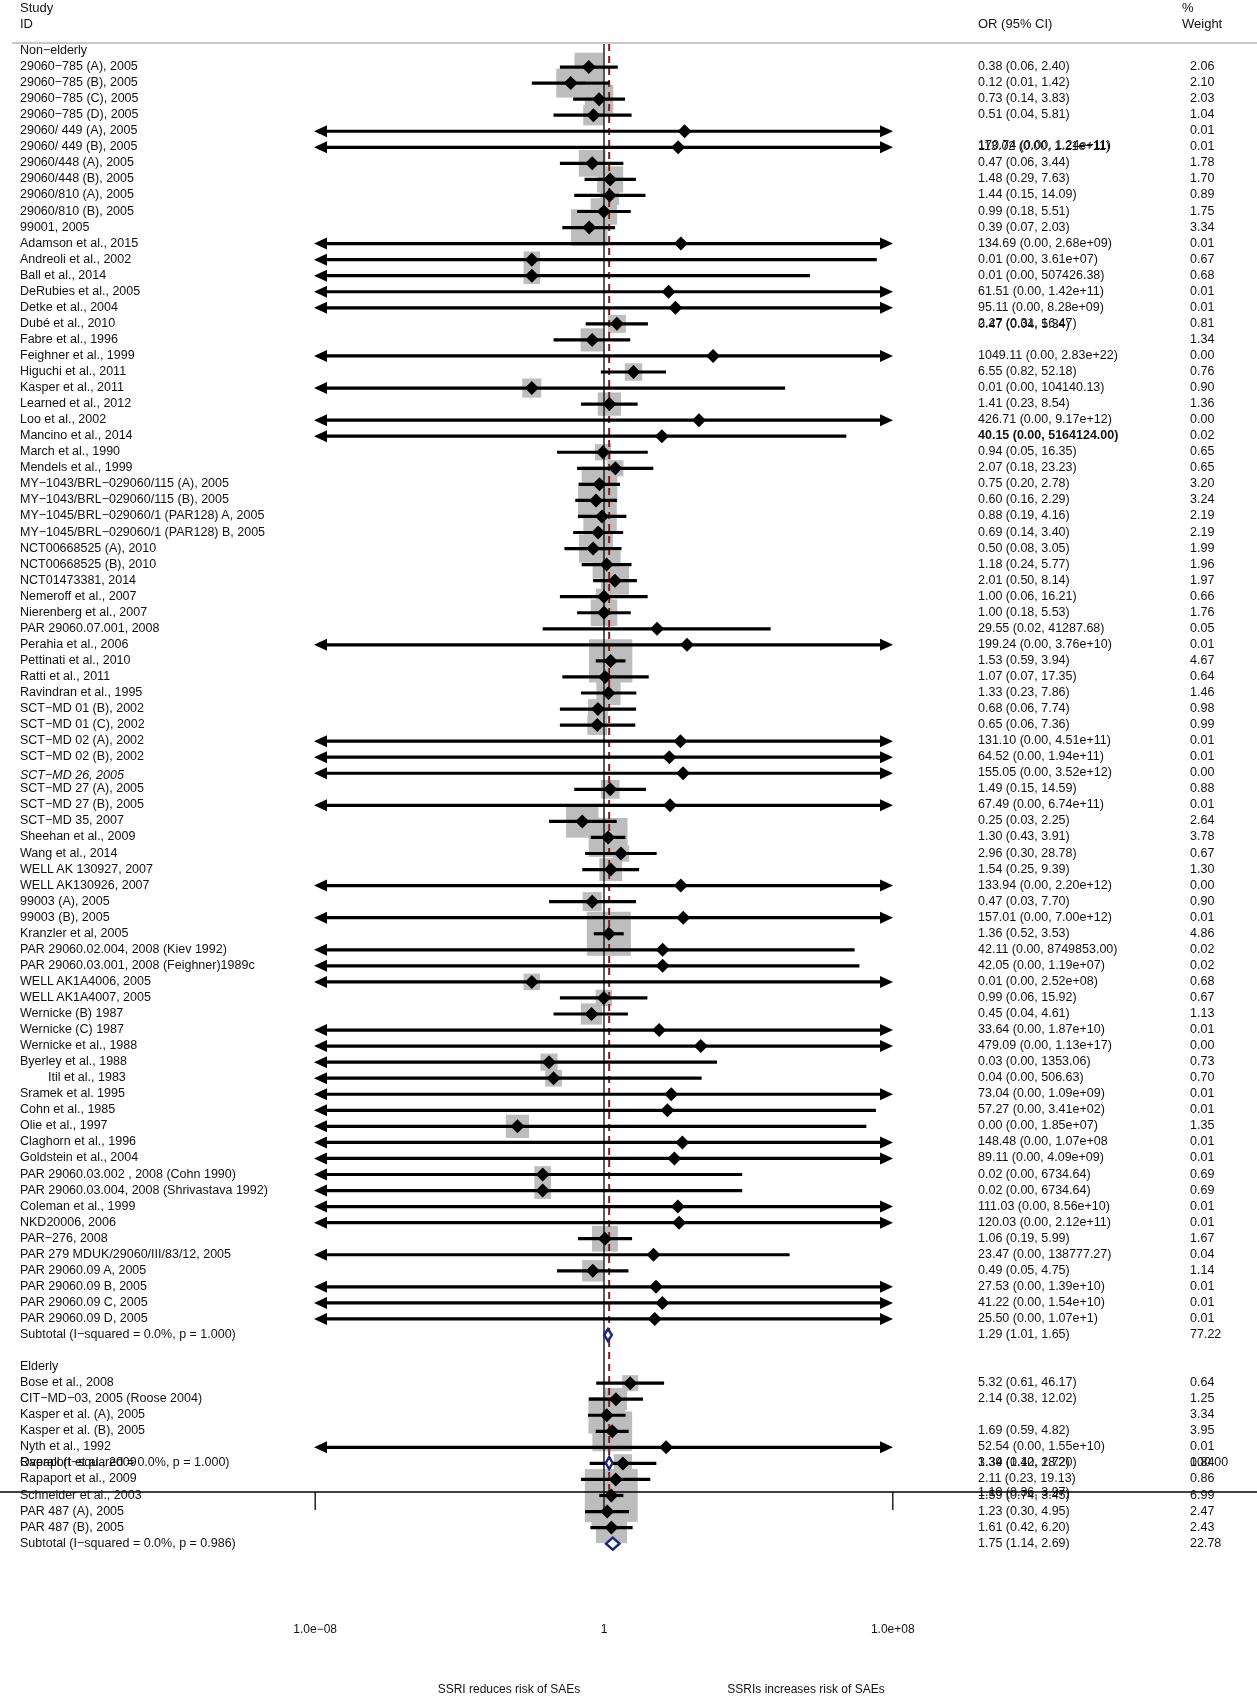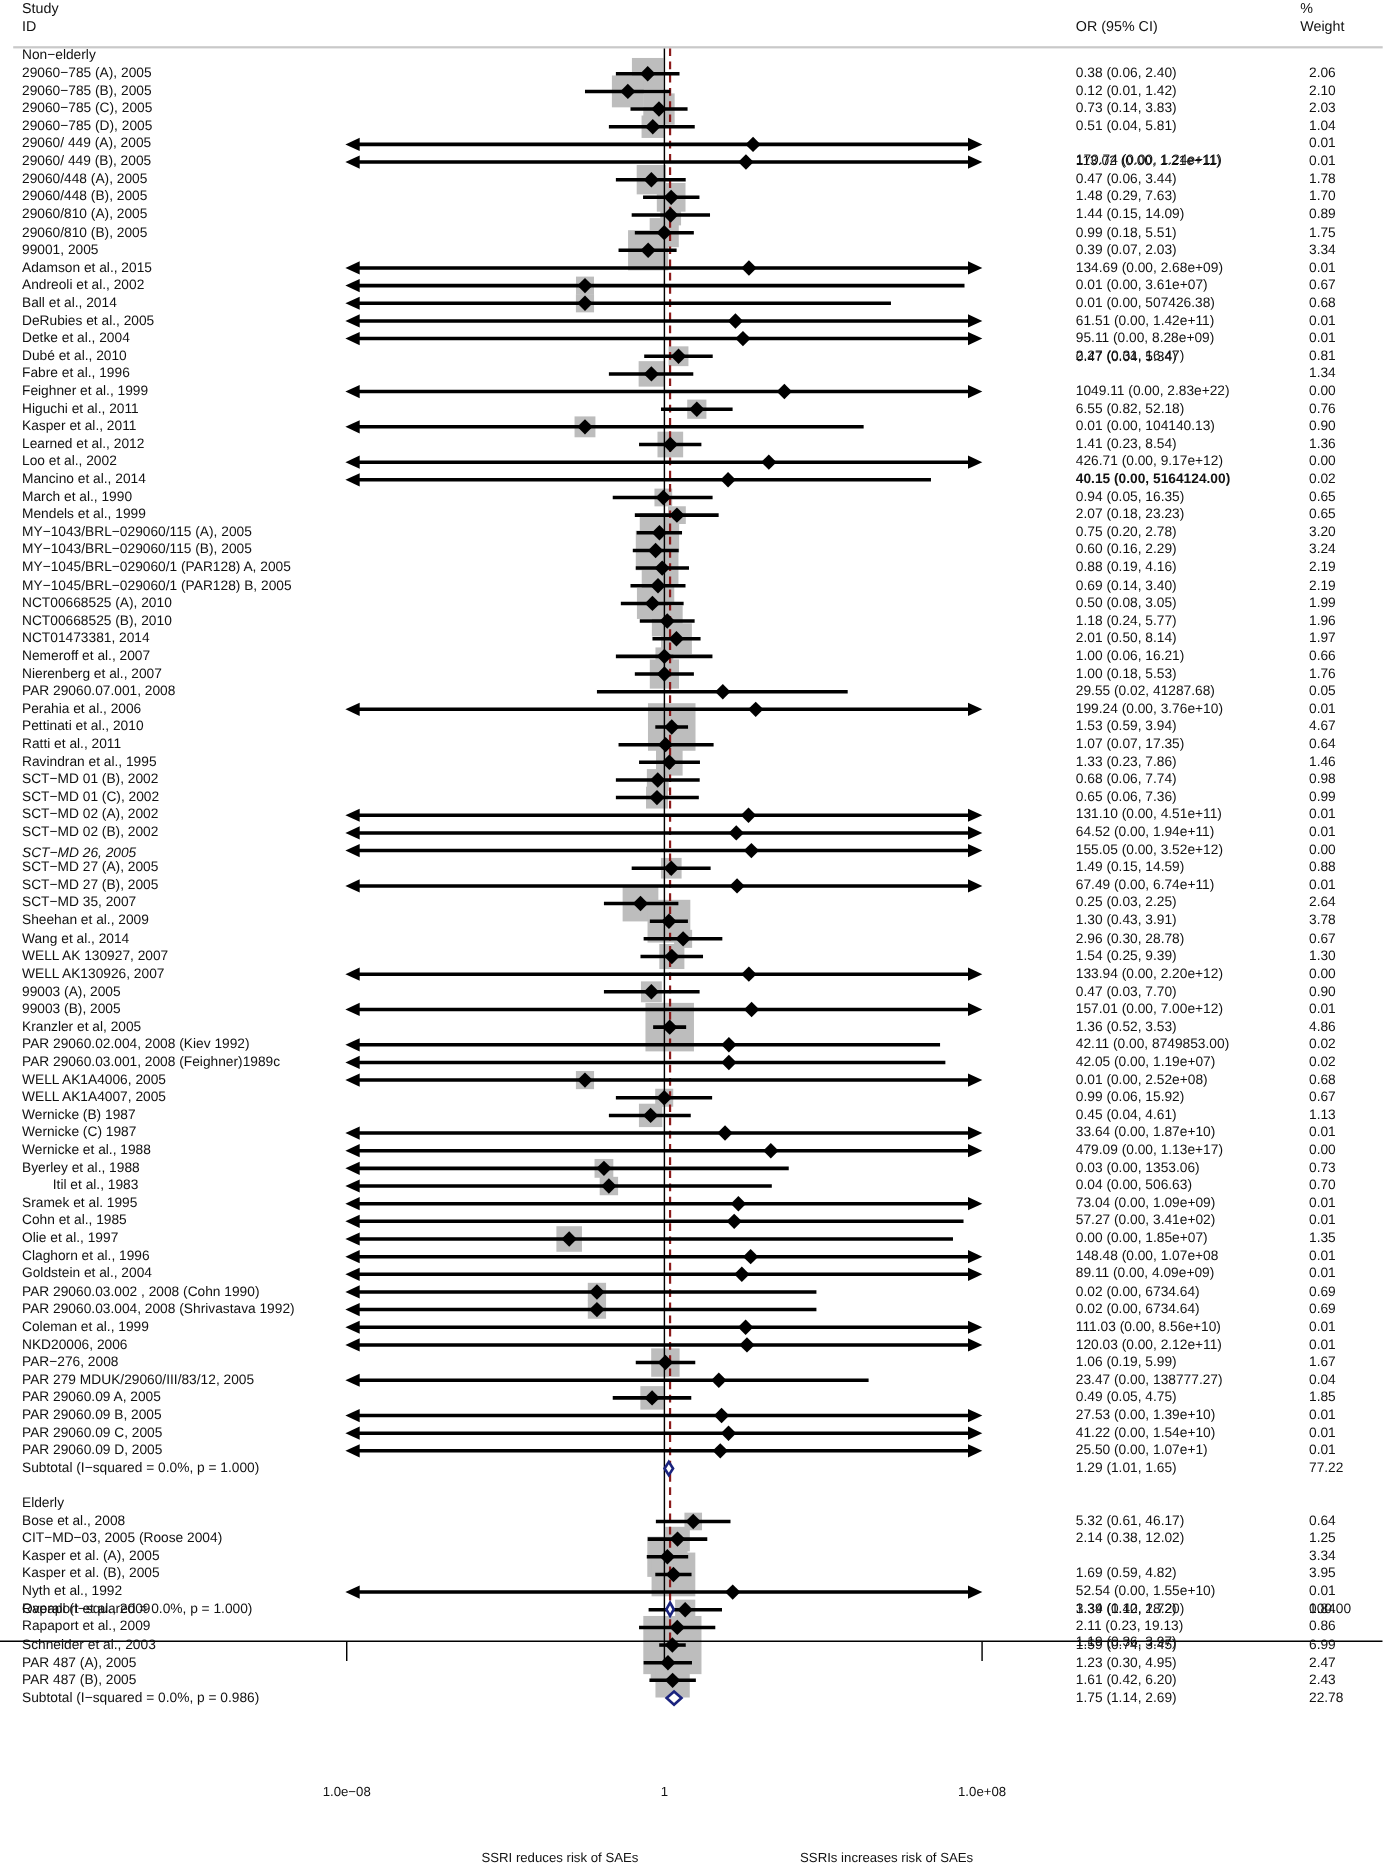--- a/index.html
+++ b/index.html
@@ -564,21 +564,21 @@
     <div class="row-text col-or" style="top: 1214.65px;">120.03 (0.00, 2.12e+11)</div>
     <div class="row-text col-wt" style="top: 1214.65px;">0.01</div>
     <div class="row-text col-study" style="top: 1230.7px;">PAR−276, 2008</div>
     <div class="row-text col-or" style="top: 1230.7px;">1.06 (0.19, 5.99)</div>
     <div class="row-text col-wt" style="top: 1230.7px;">1.67</div>
     <div class="row-text col-study" style="top: 1246.75px;">PAR 279 MDUK/29060/III/83/12, 2005</div>
     <div class="row-text col-or" style="top: 1246.75px;">23.47 (0.00, 138777.27)</div>
     <div class="row-text col-wt" style="top: 1246.75px;">0.04</div>
     <div class="row-text col-study" style="top: 1262.8px;">PAR 29060.09 A, 2005</div>
     <div class="row-text col-or" style="top: 1262.8px;">0.49 (0.05, 4.75)</div>
-    <div class="row-text col-wt" style="top: 1262.8px;">1.85</div>
+    <div class="row-text col-wt" style="top: 1262.8px;">1.14</div>
     <div class="row-text col-study" style="top: 1278.85px;">PAR 29060.09 B, 2005</div>
     <div class="row-text col-or" style="top: 1278.85px;">27.53 (0.00, 1.39e+10)</div>
     <div class="row-text col-wt" style="top: 1278.85px;">0.01</div>
     <div class="row-text col-study" style="top: 1294.9px;">PAR 29060.09 C, 2005</div>
     <div class="row-text col-or" style="top: 1294.9px;">41.22 (0.00, 1.54e+10)</div>
     <div class="row-text col-wt" style="top: 1294.9px;">0.01</div>
     <div class="row-text col-study" style="top: 1310.95px;">PAR 29060.09 D, 2005</div>
     <div class="row-text col-or" style="top: 1310.95px;">25.50 (0.00, 1.07e+1)</div>
     <div class="row-text col-wt" style="top: 1310.95px;">0.01</div>
     <div class="row-text col-study" style="top: 1327px;">Subtotal  (I−squared = 0.0%, p = 1.000)</div>

